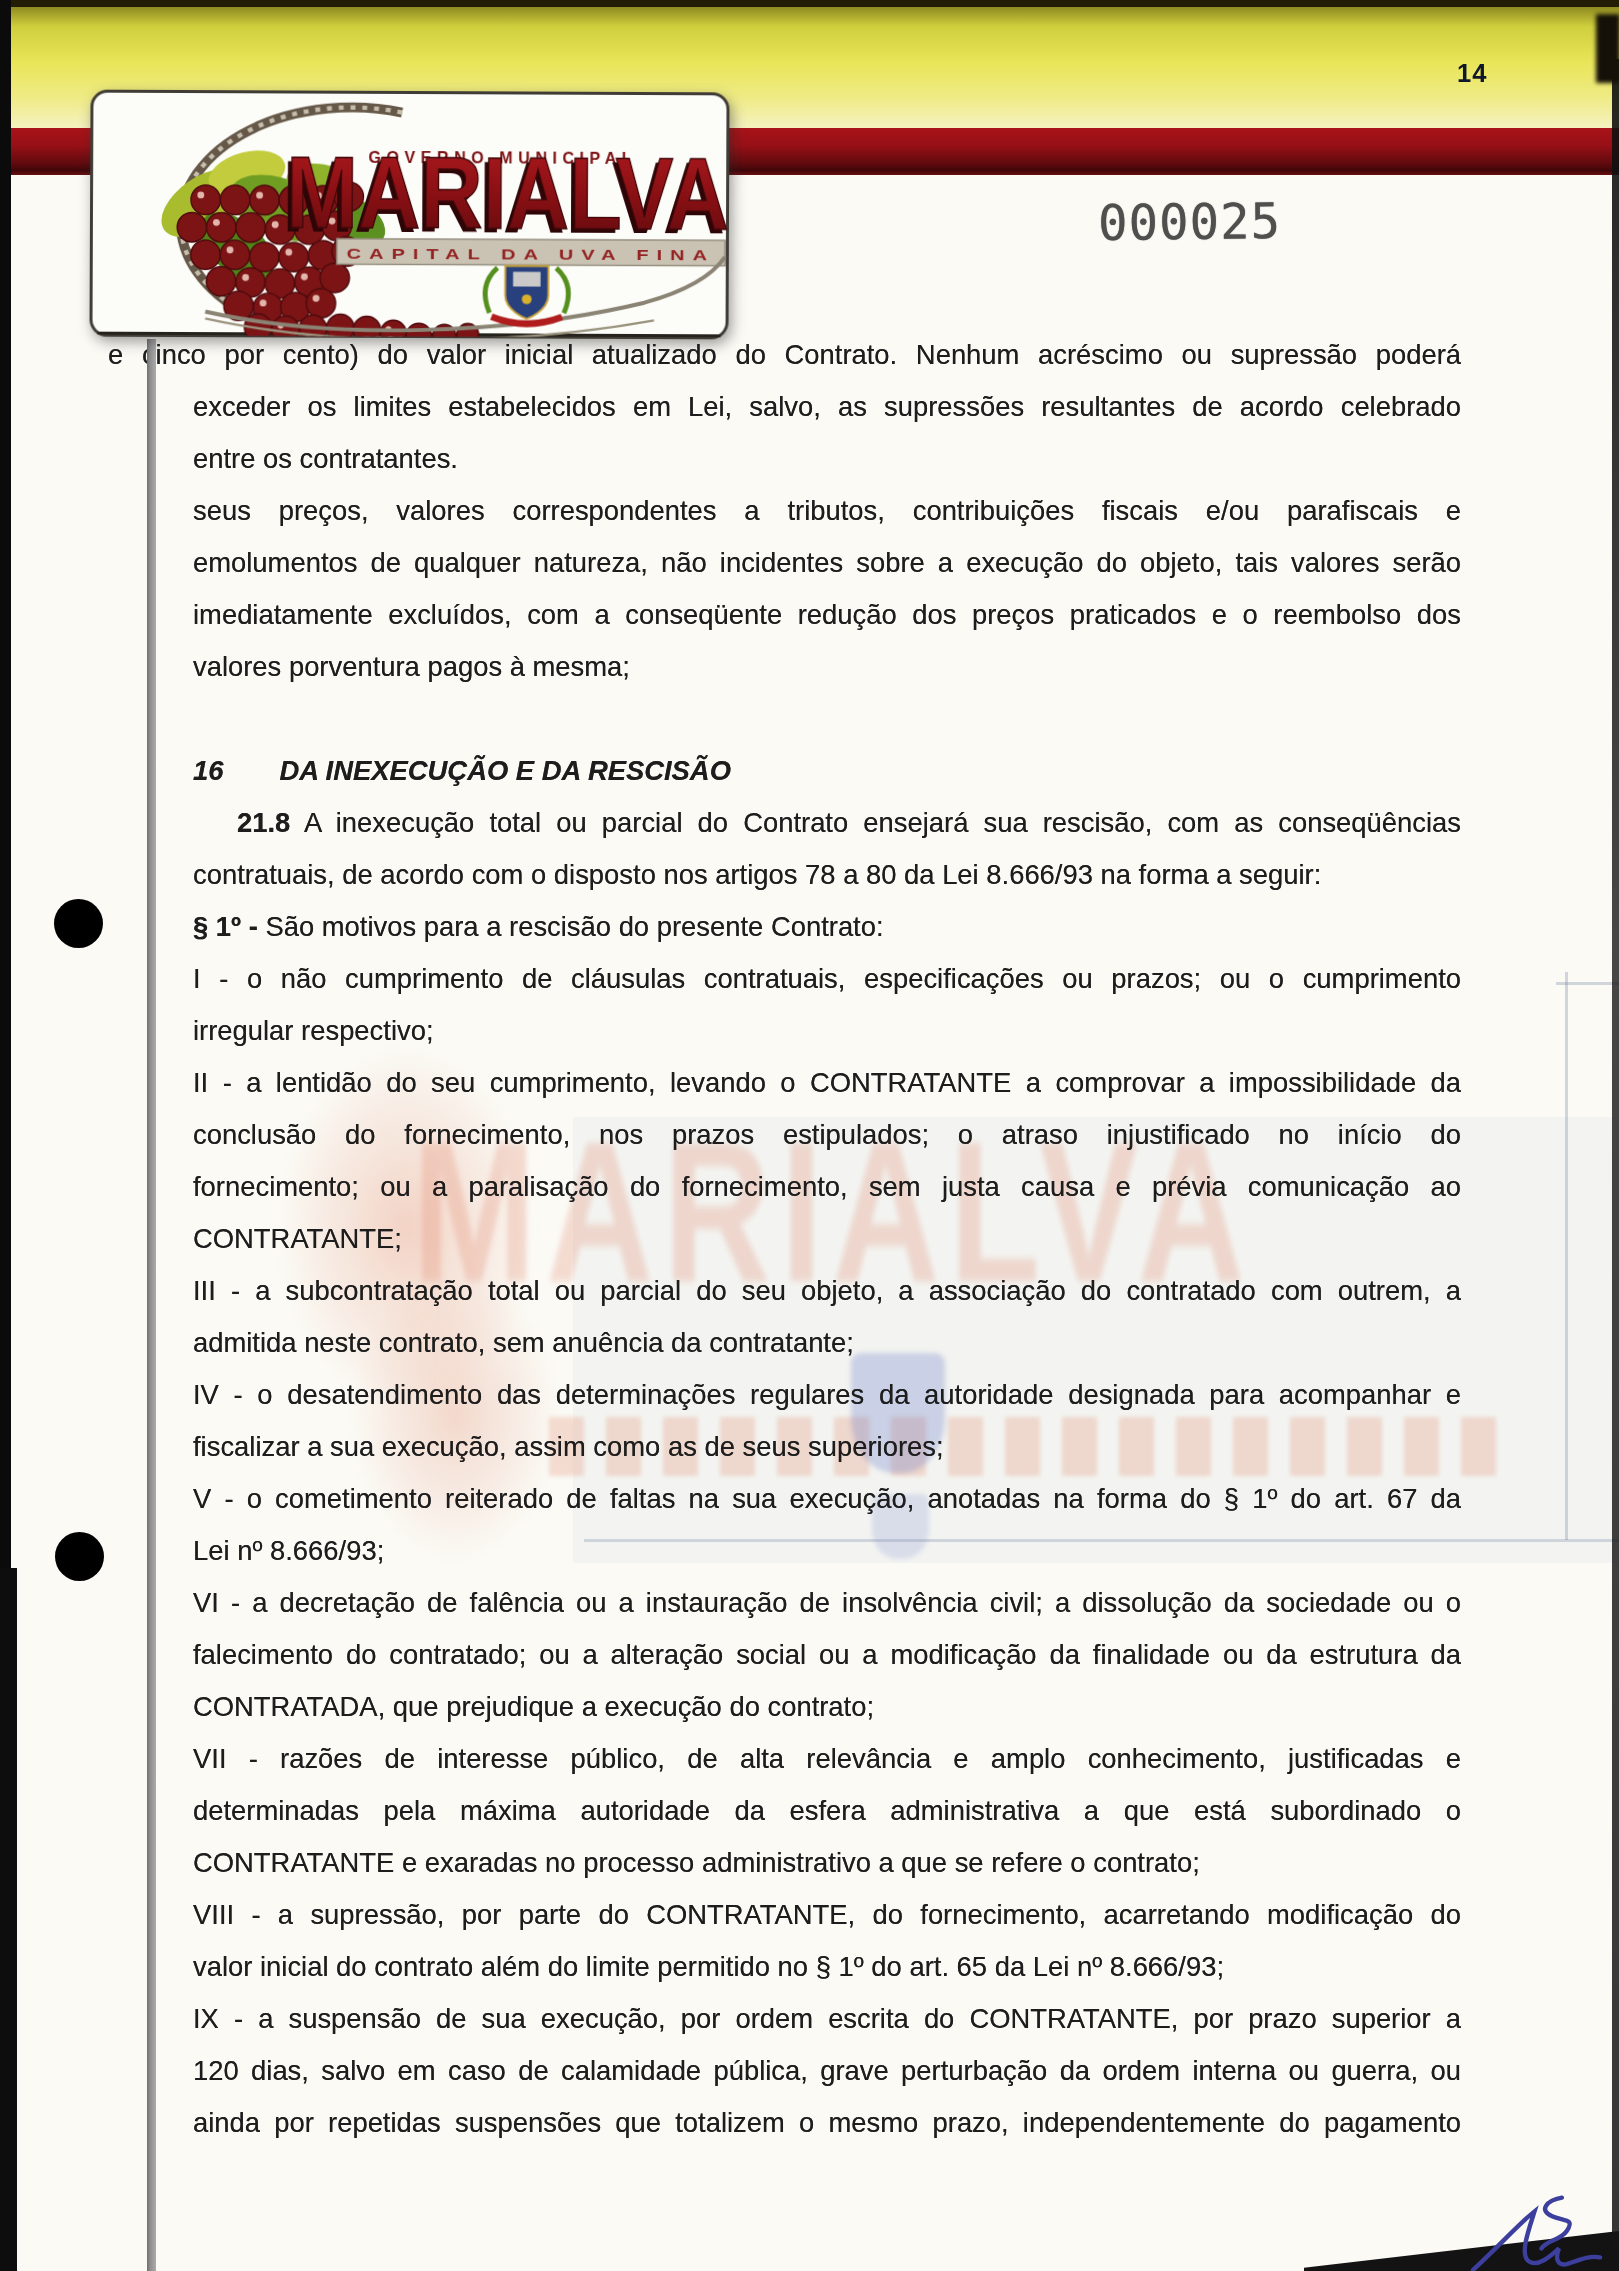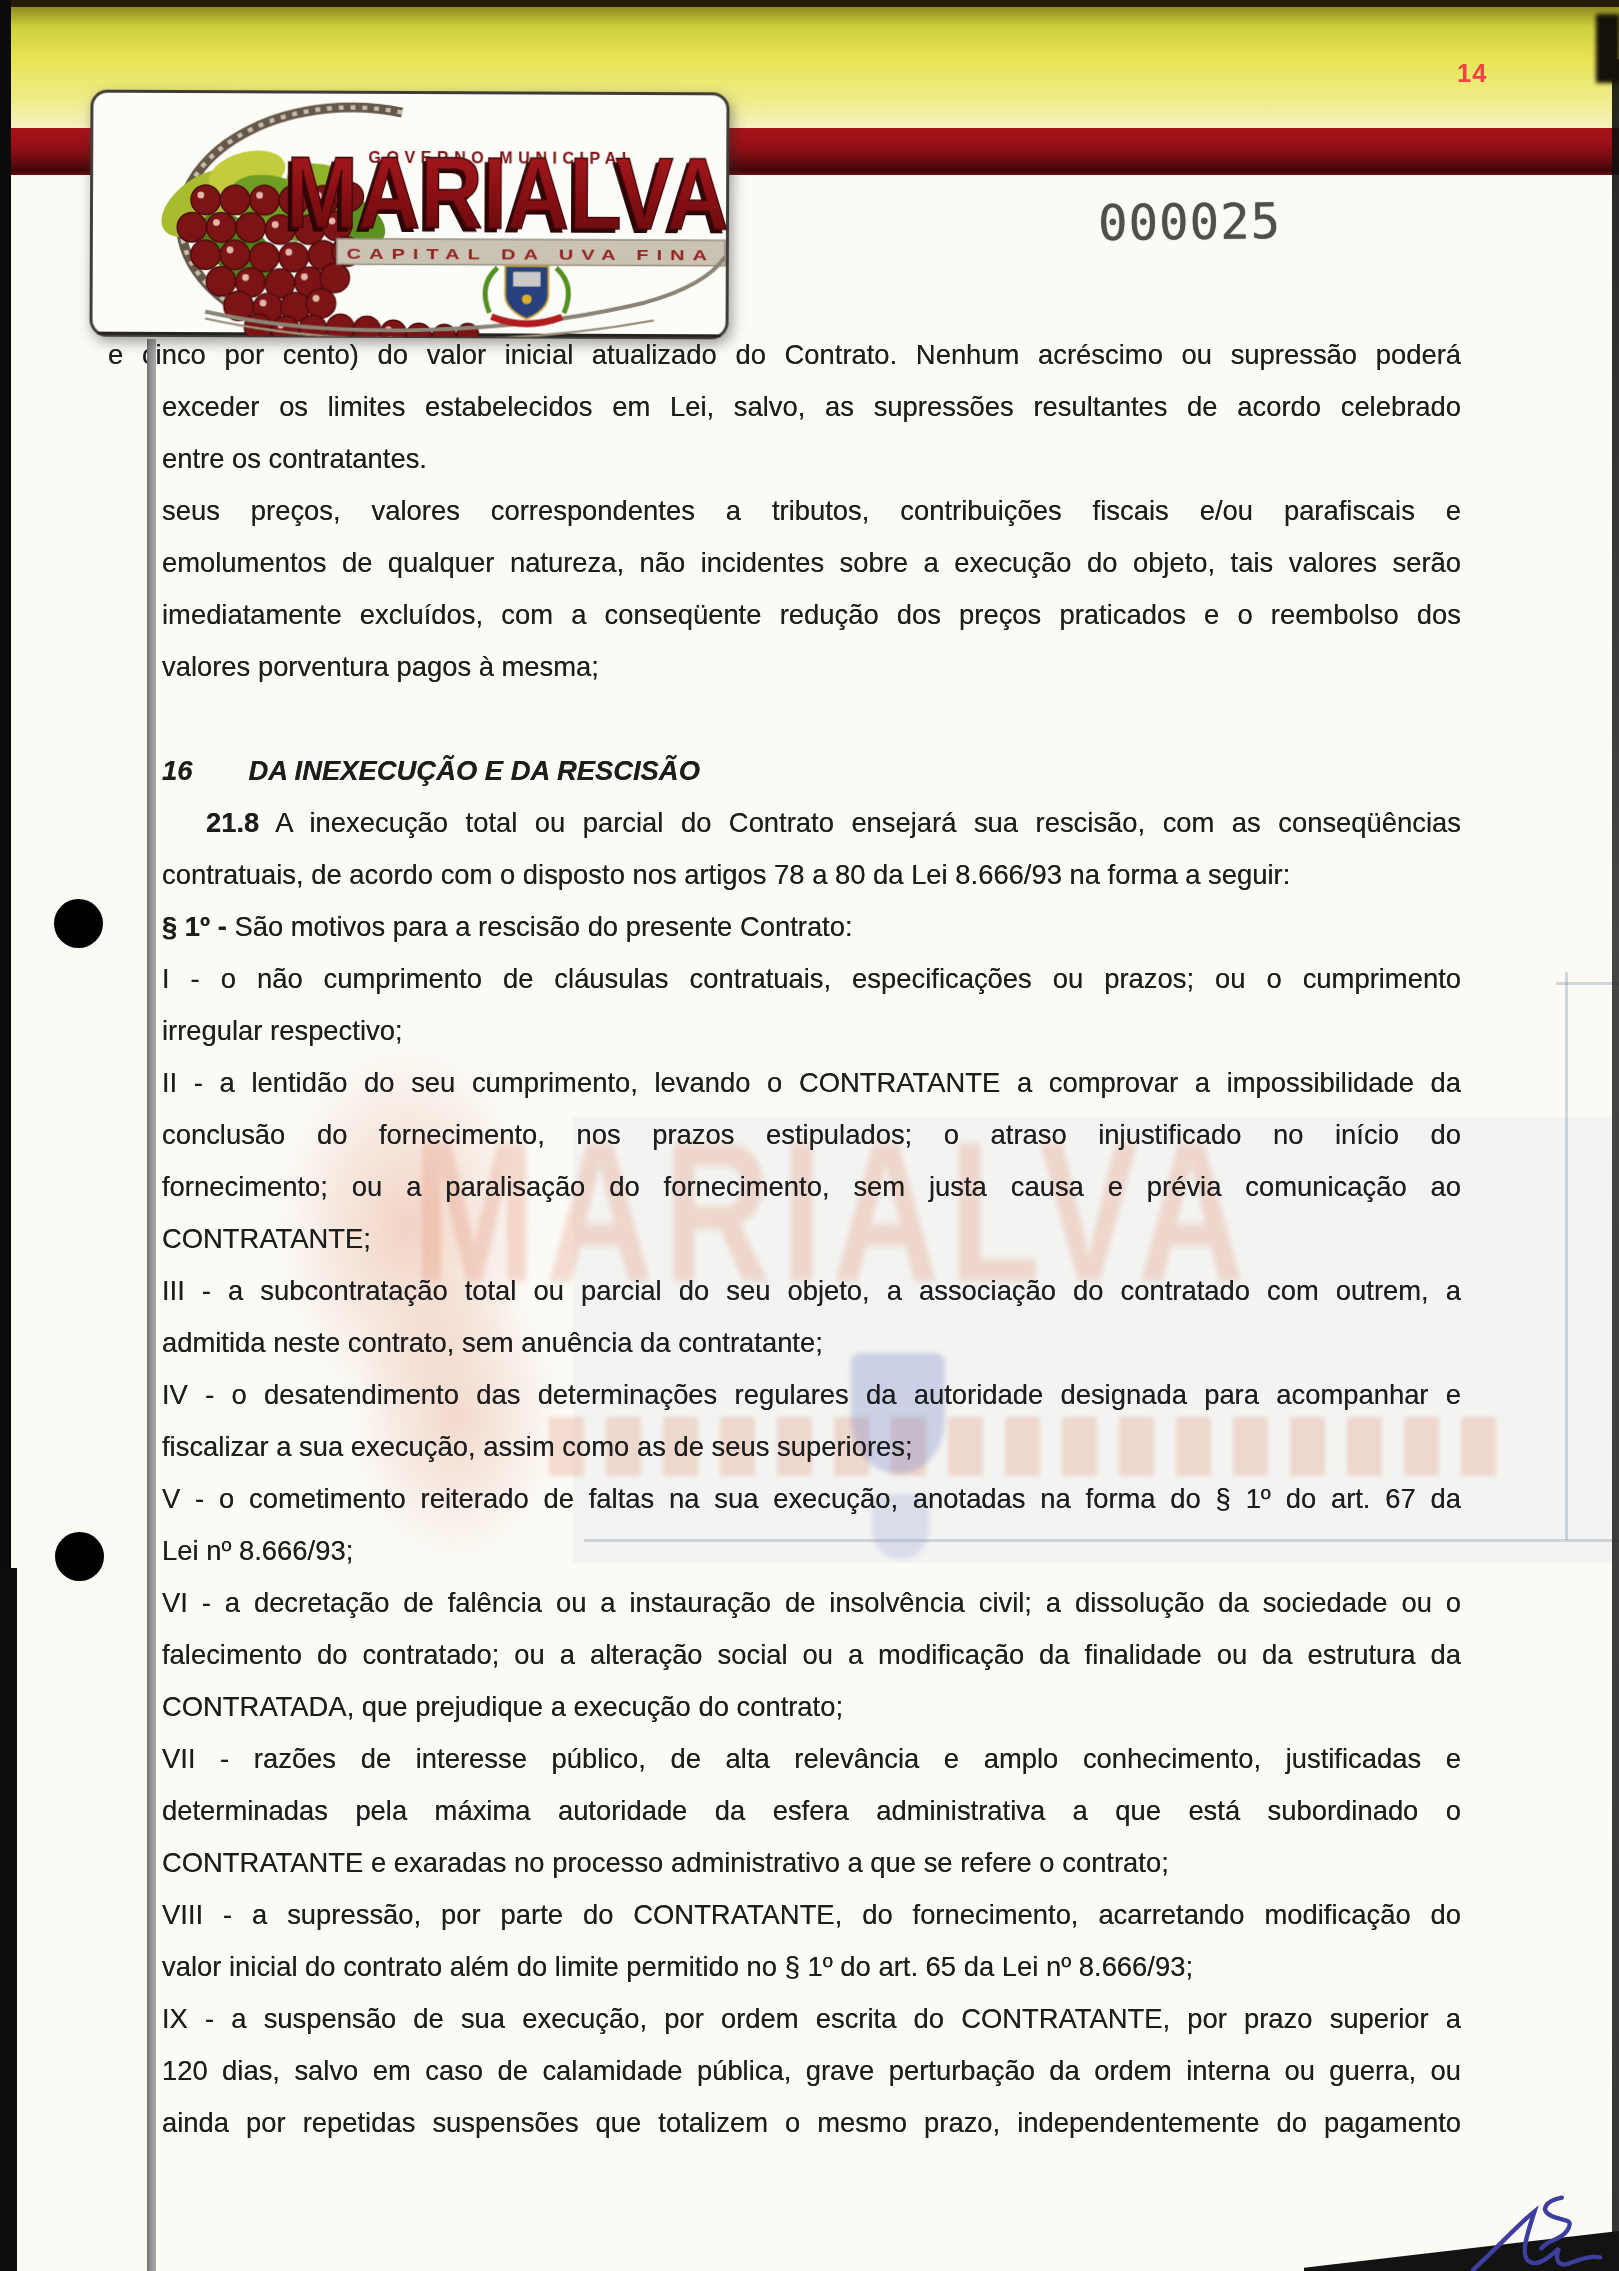--- a/index.html
+++ b/index.html
@@ -22,21 +22,21 @@
   .edge-right-blotch{position:absolute;left:1596px;top:13.7px;width:23.5px;height:69px;background:#151008;filter:blur(2px);z-index:6;}
   .corner-wedge{position:absolute;left:1304px;top:2230px;width:316px;height:41px;background:#131313;z-index:5;
     clip-path:polygon(0 92%,100% 2%,100% 100%,0 100%);}
   
   .margin-rule{position:absolute;left:147px;top:339px;width:8.8px;height:1932px;z-index:4;
     background:linear-gradient(90deg,#6f6f6f 0%,#8f8f8f 35%,#ababab 100%);}
   .hole{position:absolute;width:49px;height:49px;border-radius:50%;background:#000;z-index:7;}
   .hole.h1{left:54px;top:899px;}
   .hole.h2{left:55px;top:1532px;}
   
-  .page-number{position:absolute;left:1457px;top:59px;font-size:25.5px;font-weight:bold;color:#ef4444;z-index:4;letter-spacing:1px;}
+  .page-number{position:absolute;left:1457px;top:59px;font-size:25.5px;font-weight:bold;color:#0f172a;z-index:4;letter-spacing:1px;}
   .stamp-number{position:absolute;left:1098px;top:194px;font-family:"DejaVu Sans Mono",monospace;
     font-size:49px;color:#383838;letter-spacing:1px;z-index:4;transform:rotate(-0.6deg);
     text-shadow:0 0 1px #555;opacity:.88;}
   
   .wm{z-index:1;position:absolute;pointer-events:none;}
   .wm-tint{left:573px;top:1117px;width:1046px;height:446px;background:rgba(150,175,205,.08);}
   .wm-grapes{left:250px;top:1019px;width:372px;height:549px;filter:blur(4.9px);
     background:radial-gradient(ellipse 48% 46% at 42% 38%,rgba(226,136,104,.34),rgba(226,136,104,0) 72%),
                radial-gradient(ellipse 40% 38% at 55% 72%,rgba(222,128,96,.28),rgba(222,128,96,0) 70%);}
   .wm-name{left:412px;top:1096px;width:1117px;font-size:149px;font-weight:bold;letter-spacing:9.8px;
@@ -46,21 +46,21 @@
   .wm-shield{left:851px;top:1353px;width:94px;height:120px;background:rgba(96,116,198,.28);
     filter:blur(2.9px);border-radius:9.8px 9.8px 46% 46%;}
   .wm-shield2{left:872px;top:1494px;width:57px;height:65px;background:rgba(96,116,198,.18);
     filter:blur(2.9px);border-radius:7.8px 7.8px 45% 45%;}
   .wm-vline{left:1565px;top:972px;width:2.9px;height:568px;background:rgba(110,130,160,.30);}
   .wm-hline{left:584px;top:1539px;width:1035px;height:2.9px;background:rgba(110,130,160,.28);}
   .wm-hline2{left:1556px;top:982px;width:63px;height:2.9px;background:rgba(110,130,160,.30);}
   
   .doc-text{position:absolute;left:162px;top:329px;width:1299px;z-index:3;
     font-size:27.4px;color:#1d1d1d;text-shadow:0 0 0.6px rgba(30,30,30,.75);}
-  .line{height:52px;line-height:52px;white-space:nowrap;}
+  .line{height:52px;line-height:52px;white-space:nowrap;margin-left:31px;}
   .line.j{white-space:normal;text-align:justify;text-align-last:justify;}
   .line.ind{text-indent:44px;}
   .line.out{margin-left:-54px;width:1353px;}
   .line.head{font-weight:bold;font-style:italic;}
   .line .htitle{margin-left:56px;font-weight:bold;}
   .line b{font-weight:bold;}
   
   .logo-wrap{position:absolute;left:90px;top:91px;width:639px;height:247px;z-index:5;
     filter:drop-shadow(3.9px 5.9px 6.9px rgba(40,40,40,.45));transform:rotate(.25deg);}
   

